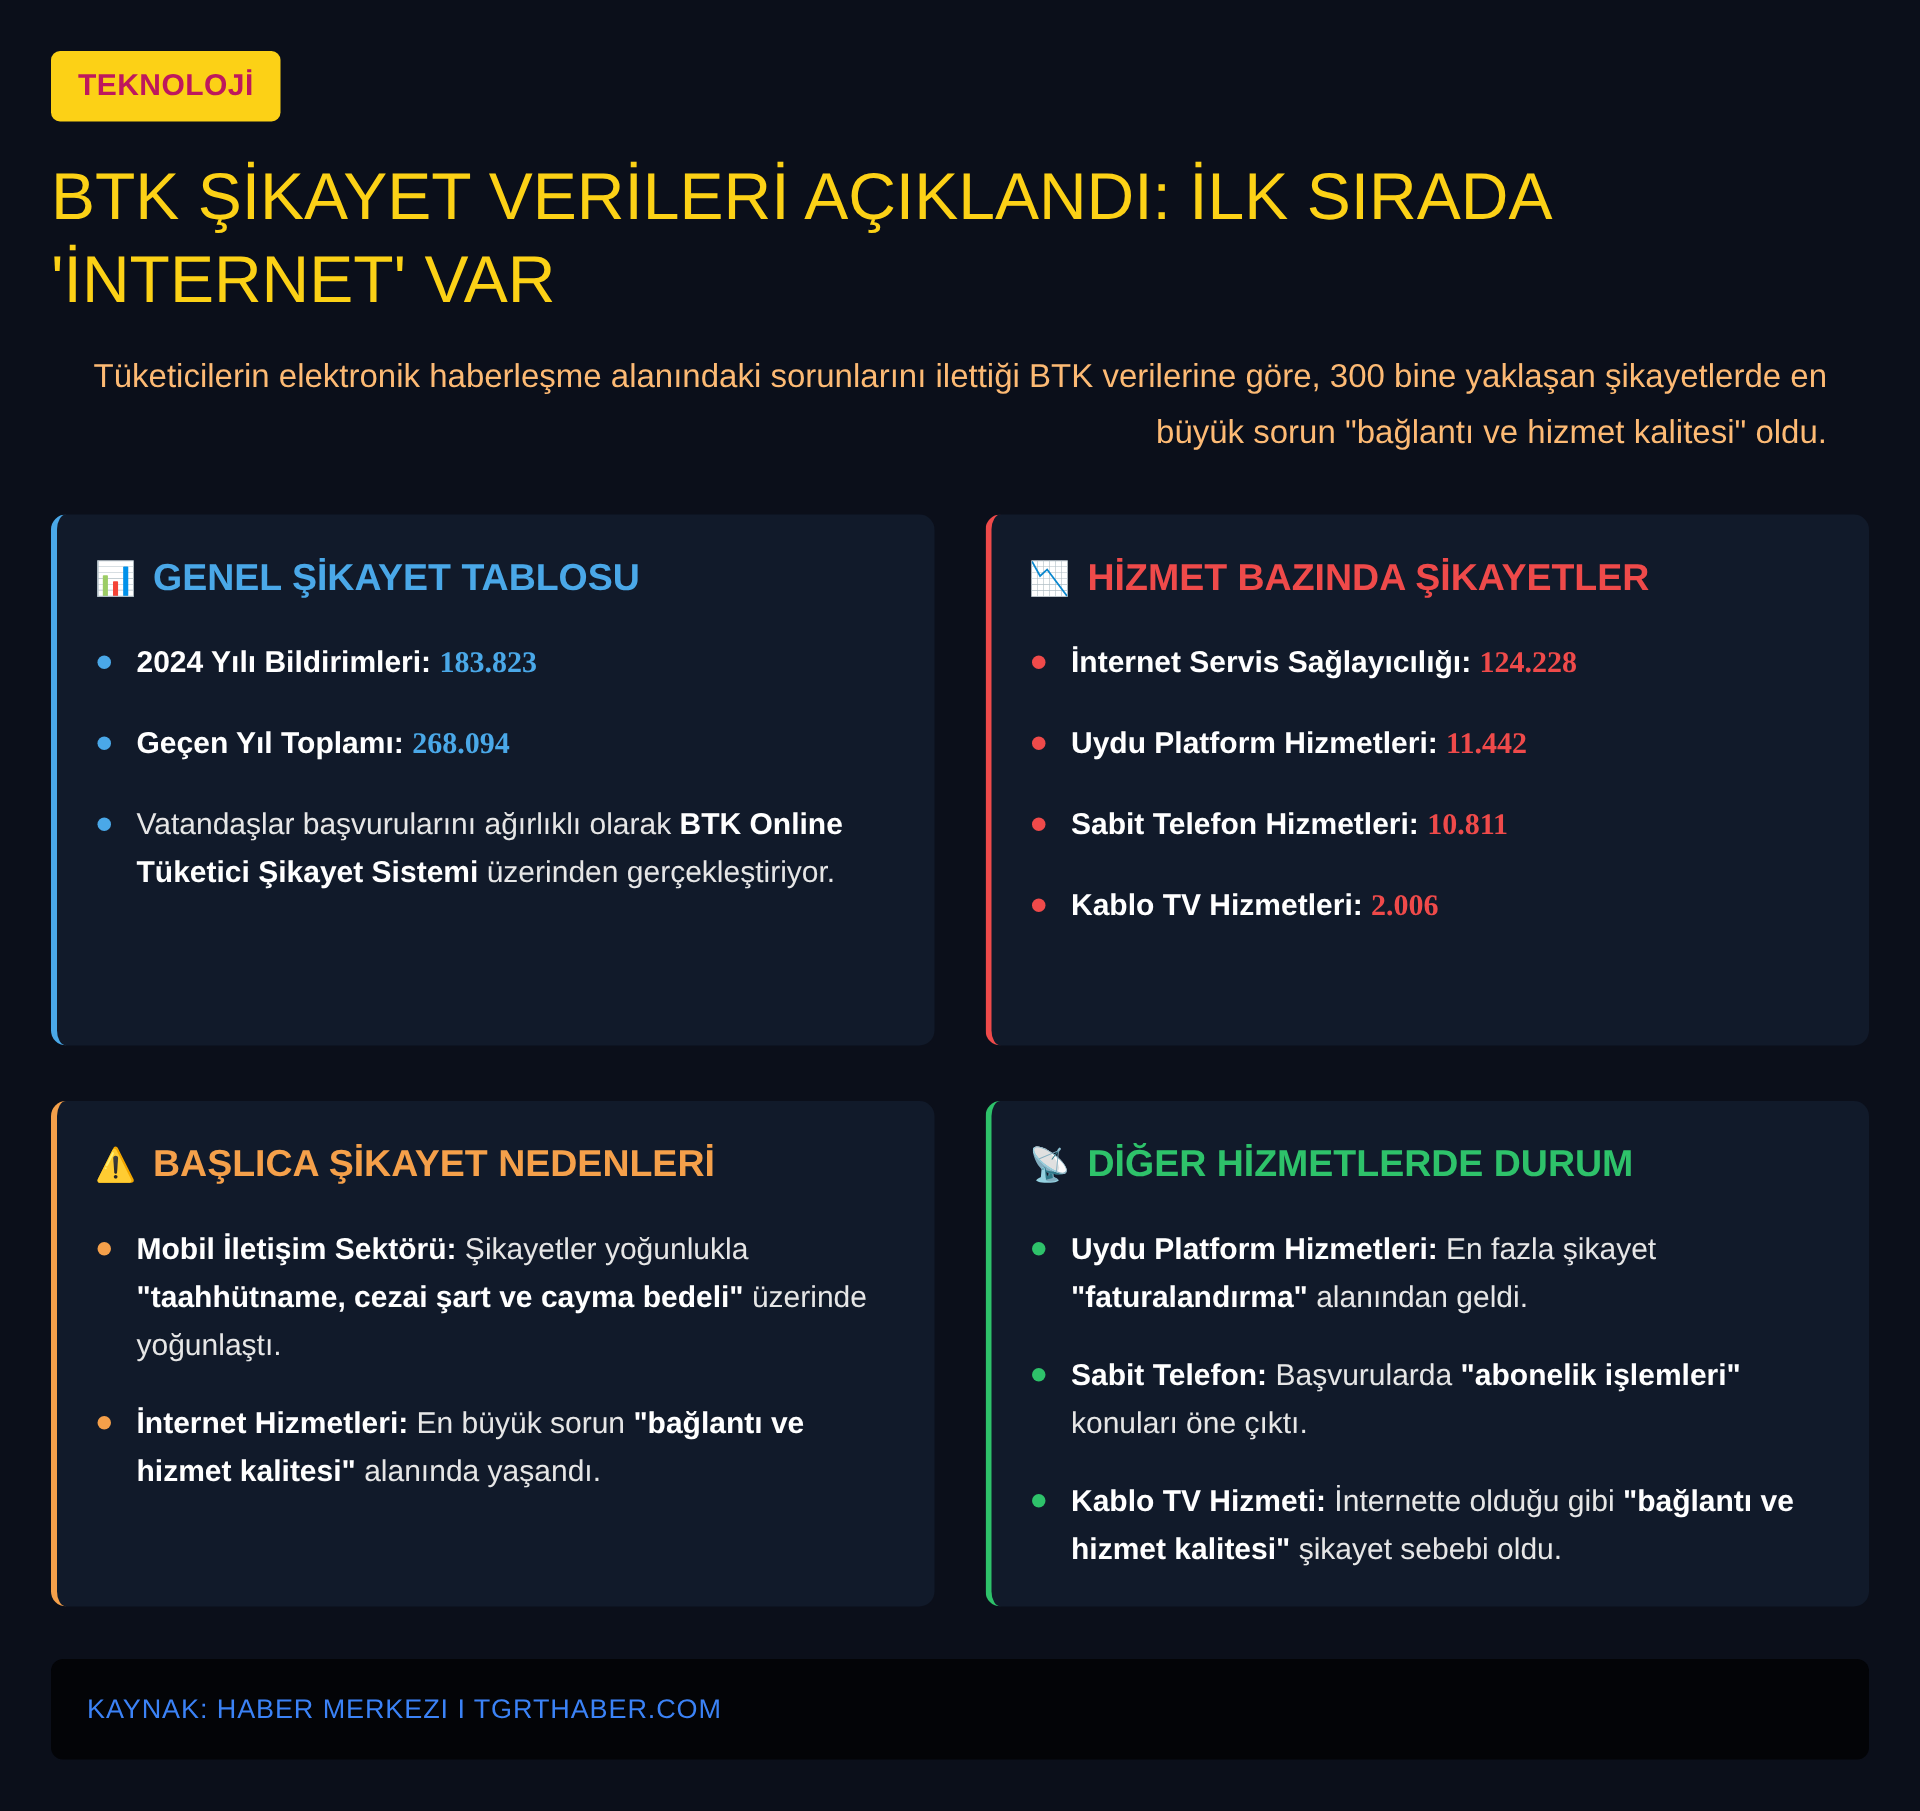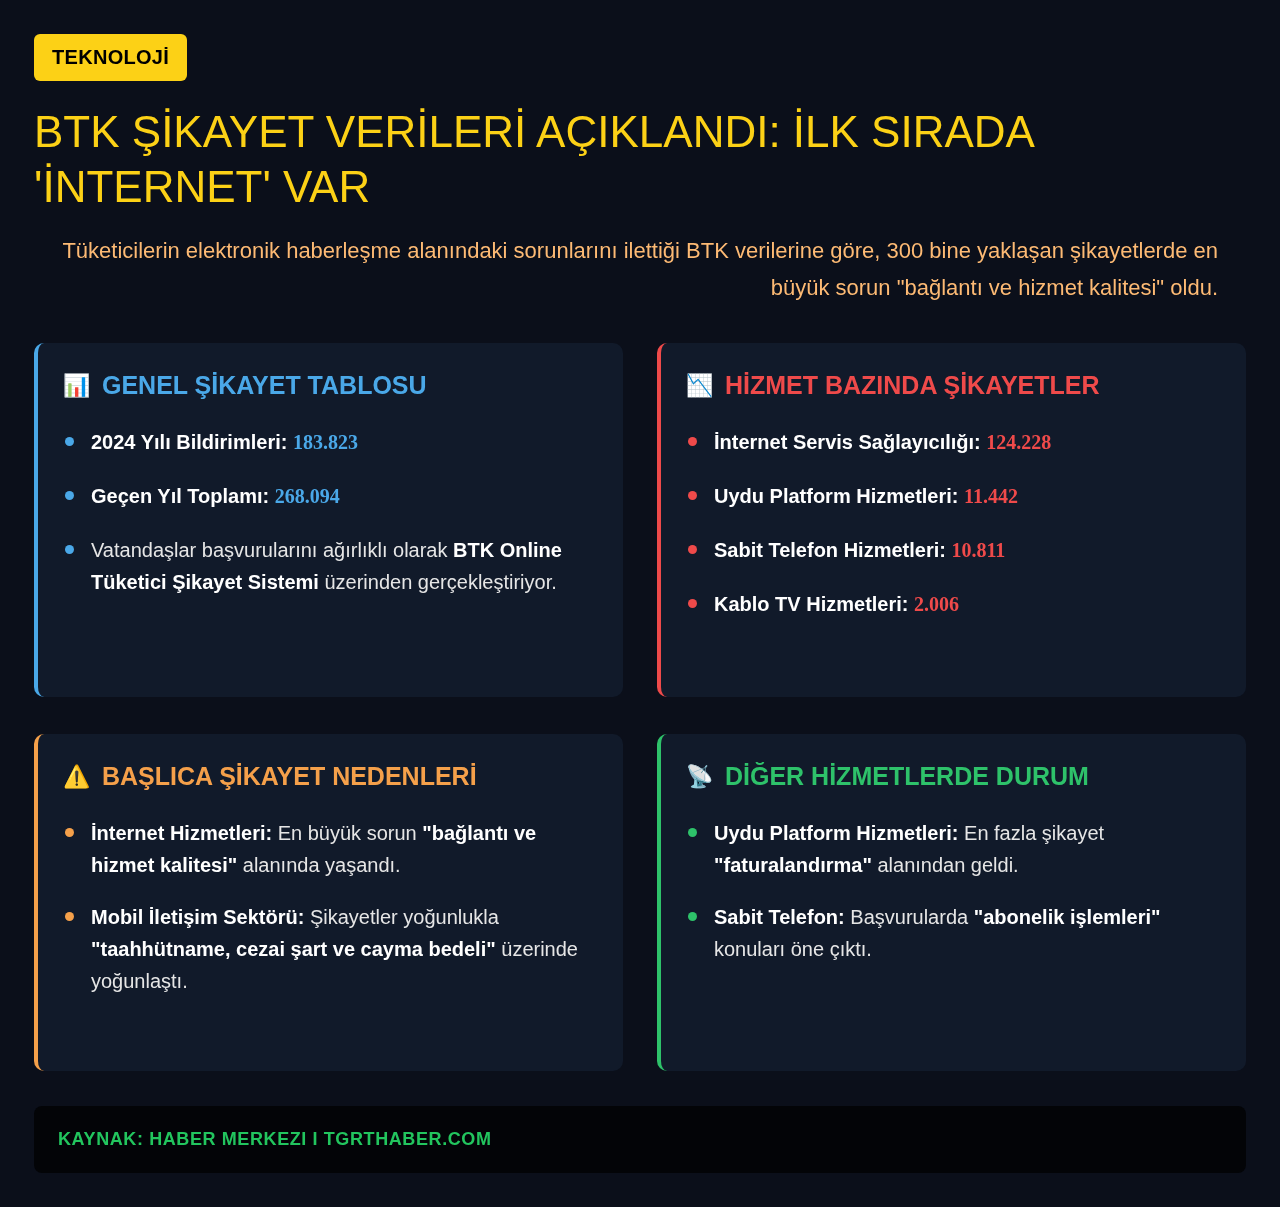--- a/index.html
+++ b/index.html
@@ -1,36 +1,36 @@
 <!DOCTYPE html>
 <html><head>
 <meta charset="utf-8">
 <style>
   * { box-sizing: border-box; margin: 0; padding: 0; }
   html, body { width: 1280px; height: 1207px; background: #0b0f1a; overflow: hidden; }
   body { font-family: "Liberation Sans", sans-serif; color: #e6e6e6; position: relative; }
-  .tag { position: absolute; left: 34px; top: 34px; height: 47px; padding: 0 18px; background: #fcd116; color: #000000; border-radius: 6px; font-weight: 700; font-size: 20px; line-height: 47px; letter-spacing: 0.3px; text-align: right; }
+  .tag { position: absolute; left: 34px; top: 34px; height: 47px; padding: 0 18px; background: #fcd116; color: #be185d; border-radius: 6px; font-weight: 700; font-size: 20px; line-height: 47px; letter-spacing: 0.3px; text-align: right; }
   .title { position: absolute; left: 34px; top: 104px; width: 1200px; color: #fcd116; font-weight: 400; font-size: 44px; line-height: 55px; text-transform: uppercase; }
   .lead { position: absolute; left: 18px; top: 232px; width: 1200px; font-size: 22px; line-height: 37px; color: #fdba74; text-align: right; }
   .card { position: absolute; background: #111a2a; border-radius: 10px; border-left: 4px solid; padding: 26px 26px 20px 26px; }
   .card h2 { font-size: 25px; font-weight: 700; display: flex; align-items: center; margin-bottom: 26px; margin-top: 2px; }
   .card h2 .ic { width: 26px; height: 26px; margin-right: 12px; display: inline-flex; align-items: center; justify-content: center; font-size: 22px; }
   .card ul { list-style: none; }
   .card li { position: relative; padding-left: 27px; font-size: 20px; line-height: 32px; color: #e6e6e6; }
   .card li::before { content: ""; position: absolute; left: 1px; top: 11px; width: 9px; height: 9px; border-radius: 50%; background: var(--acc); }
   .card li b { color: #ffffff; font-weight: 700; text-align: right; }
   .card li .num { color: var(--acc); font-weight: 700; font-family: Liberation Serif, serif; }
   .blue { --acc: #4aa8e8; border-color: #4aa8e8; }
   .red { --acc: #ef4a4a; border-color: #ef4a4a; }
   .orange { --acc: #f5a04a; border-color: #f5a04a; }
   .green { --acc: #2ec26a; border-color: #2ec26a; }
   .blue h2 { color: #4aa8e8; } .red h2 { color: #ef4a4a; } .orange h2 { color: #f5a04a; } .green h2 { color: #2ec26a; }
   .stats li { margin-bottom: 22px; }
   .reasons li { margin-bottom: 20px; }
-  .footer { position: absolute; left: 34px; top: 1106px; width: 1212px; height: 67px; background: #030407; border-radius: 8px; padding-left: 24px; line-height: 67px; font-size: 18px; font-weight: 700; color: #22c55e; letter-spacing: 0.6px; }
+  .footer { position: absolute; left: 34px; top: 1106px; width: 1212px; height: 67px; background: #030407; border-radius: 8px; padding-left: 24px; line-height: 67px; font-size: 18px; font-weight: 400; color: #3b82f6; letter-spacing: 0.6px; }
 </style>
 </head>
 <body>
 
 <div class="tag">TEKNOLOJİ</div>
 <h1 class="title">BTK ŞİKAYET VERİLERİ AÇIKLANDI: İLK SIRADA 'İNTERNET' VAR</h1>
 <p class="lead">Tüketicilerin elektronik haberleşme alanındaki sorunlarını ilettiği BTK verilerine göre, 300 bine yaklaşan şikayetlerde en büyük sorun "bağlantı ve hizmet kalitesi" oldu.</p>
 
 <section class="card blue stats" style="left:34px; top:343px; width:589px; height:354px;">
   <h2>
@@ -56,29 +56,30 @@
     <li><b>Kablo TV Hizmetleri:</b> <span class="num">2.006</span></li>
   </ul>
 </section>
 
 <section class="card orange reasons" style="left:34px; top:734px; width:589px; height:337px;">
   <h2>
       <span class="ic">⚠️</span>
       <span>BAŞLICA ŞİKAYET NEDENLERİ</span>
     </h2>
   <ul>
+    <li><b>Mobil İletişim Sektörü:</b><span> Şikayetler yoğunlukla </span><b>"taahhütname, cezai şart ve cayma bedeli"</b><span> üzerinde yoğunlaştı.</span></li>
     <li><b>İnternet Hizmetleri:</b><span> En büyük sorun </span><b>"bağlantı ve hizmet kalitesi"</b><span> alanında yaşandı.</span></li>
-    <li><b>Mobil İletişim Sektörü:</b><span> Şikayetler yoğunlukla </span><b>"taahhütname, cezai şart ve cayma bedeli"</b><span> üzerinde yoğunlaştı.</span></li>
   </ul>
 </section>
 
 <section class="card green reasons" style="left:657px; top:734px; width:589px; height:337px;">
   <h2>
       <span class="ic">📡</span>
       <span>DİĞER HİZMETLERDE DURUM</span>
     </h2>
   <ul>
     <li><b>Uydu Platform Hizmetleri:</b><span> En fazla şikayet </span><b>"faturalandırma"</b><span> alanından geldi.</span></li>
     <li><b>Sabit Telefon:</b><span> Başvurularda </span><b>"abonelik işlemleri"</b><span> konuları öne çıktı.</span></li>
+    <li><b>Kablo TV Hizmeti:</b><span> İnternette olduğu gibi </span><b>"bağlantı ve hizmet kalitesi"</b><span> şikayet sebebi oldu.</span></li>
   </ul>
 </section>
 
 <div class="footer">KAYNAK: HABER MERKEZI I TGRTHABER.COM</div>
 
 </body></html>

